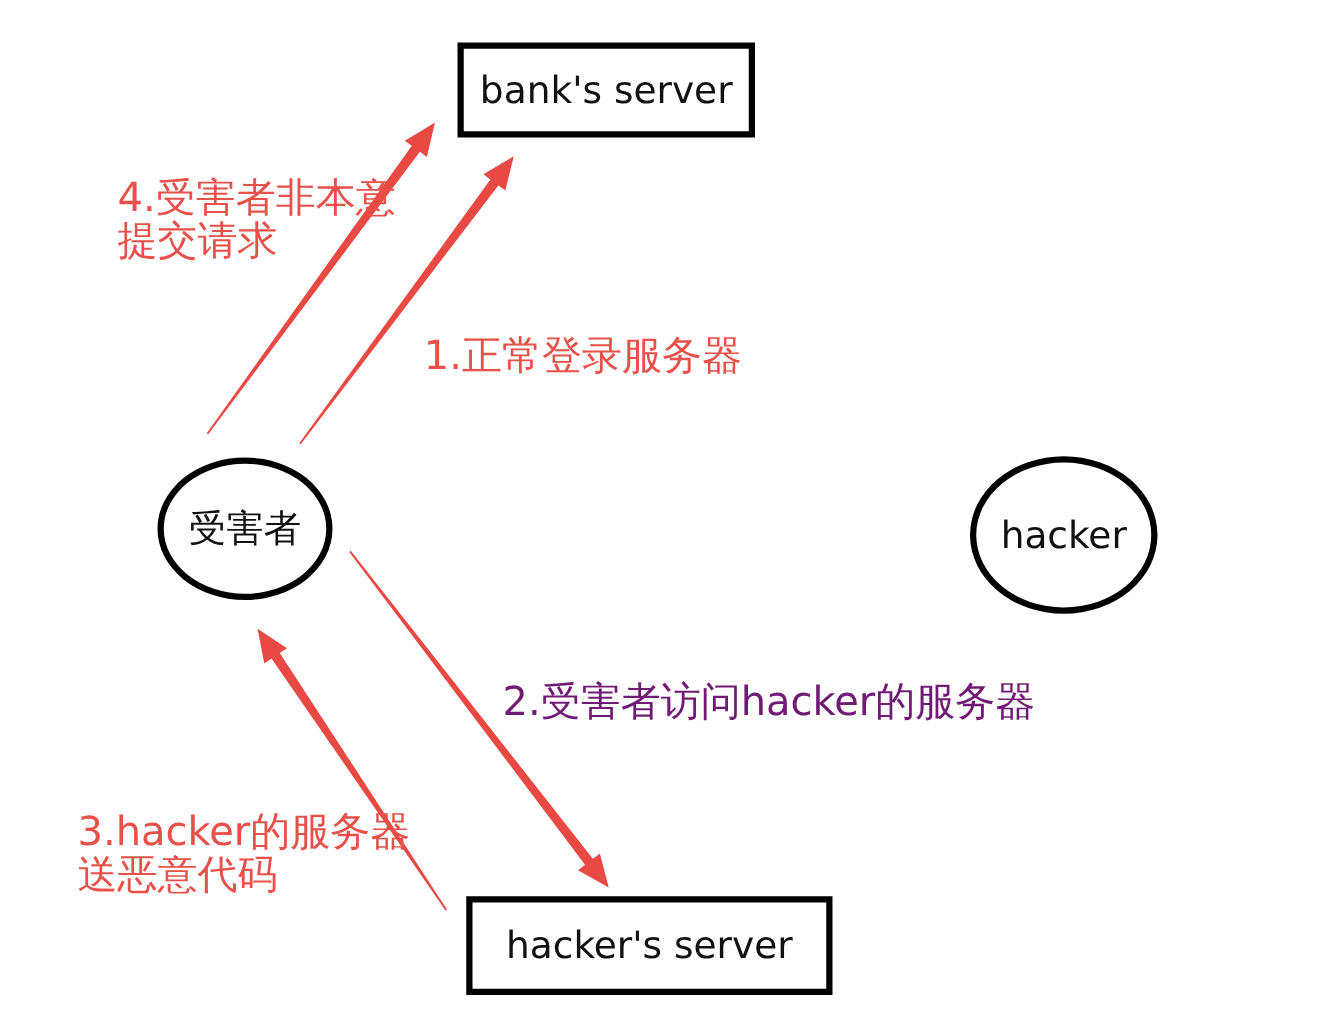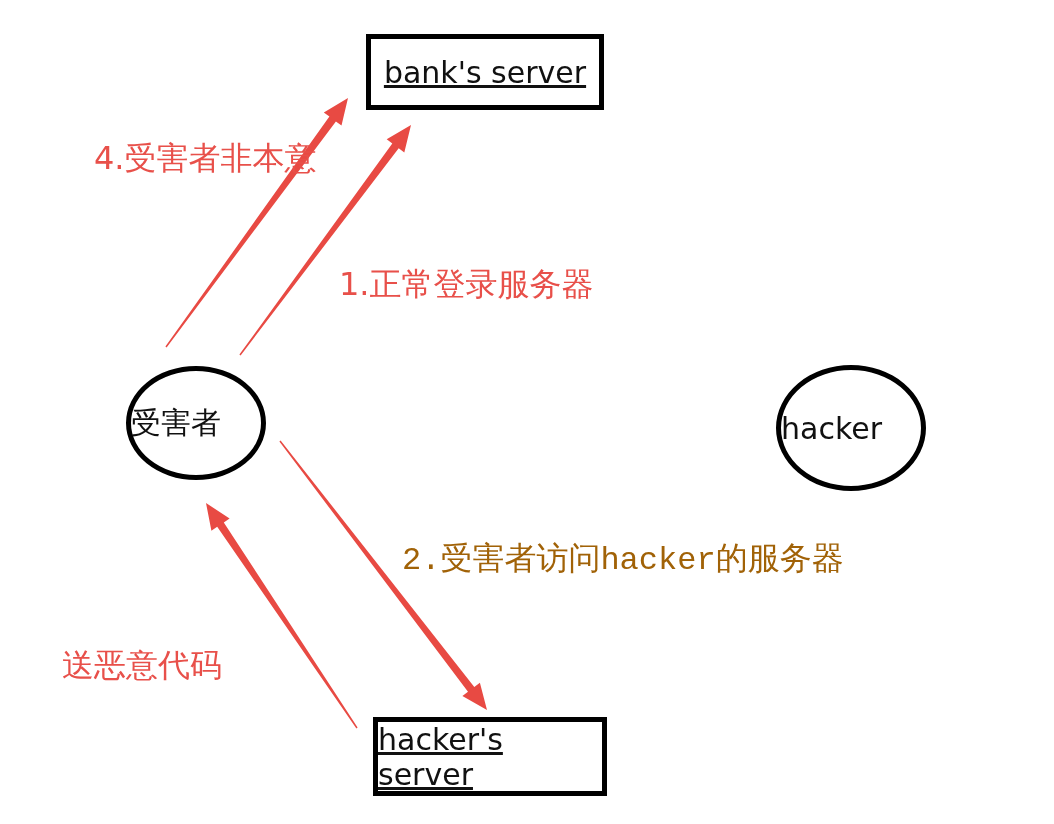--- a/index.html
+++ b/index.html
@@ -22,30 +22,30 @@
     .node-box {
       position: absolute;
       box-sizing: border-box;
       border: 5px solid #000;
       background: #fff;
       display: flex;
       align-items: center;
       justify-content: center;
       color: #111;
       font-size: 30px;
-      text-decoration: underline;
     }
     .node-ellipse {
       position: absolute;
       box-sizing: border-box;
       border: 5px solid #000;
       border-radius: 50%;
       background: #fff;
       display: flex;
       align-items: center;
+      justify-content: center;
       color: #111;
       font-size: 30px;
     }
     .label {
       position: absolute;
       color: #e8504a;
       font-size: 32px;
       line-height: 34px;
       white-space: nowrap;
     }
@@ -66,31 +66,33 @@
 </div>
 
 <div class="node-ellipse" style="left:126px; top:366px; width:140px; height:114px;">
   <span>受害者</span>
 </div>
 
 <div class="node-ellipse" style="left:776px; top:365px; width:150px; height:126px;">
   <span>hacker</span>
 </div>
 
-<div class="node-box" style="left:373px; top:717px; width:234px; height:79px;">
+<div class="node-box" style="left:373px; top:717px; width:293px; height:79px;">
   <span>hacker's server</span>
 </div>
 
 <div class="label" style="left: 94px; top: 141px; color: rgb(232, 80, 74);">
   <span>4.受害者非本意</span>
+  <span>提交请求</span>
 </div>
 
 <div class="label" style="left: 339px; top: 256px; color: rgb(232, 80, 74); margin-top: 11px;">
   <span>1.正常登录服务器</span>
 </div>
 
-<div class="label" style="left: 402px; top: 544px; color: #a16207; font-family: Liberation Mono, monospace;">
+<div class="label" style="left: 402px; top: 544px; color: #701a75;">
   <span>2.受害者访问hacker的服务器</span>
 </div>
 
 <div class="label" style="left: 62px; top: 648px; color: rgb(232, 80, 74);">
+  <span>3.hacker的服务器</span>
   <span>送恶意代码</span>
 </div>
 
 </body></html>

